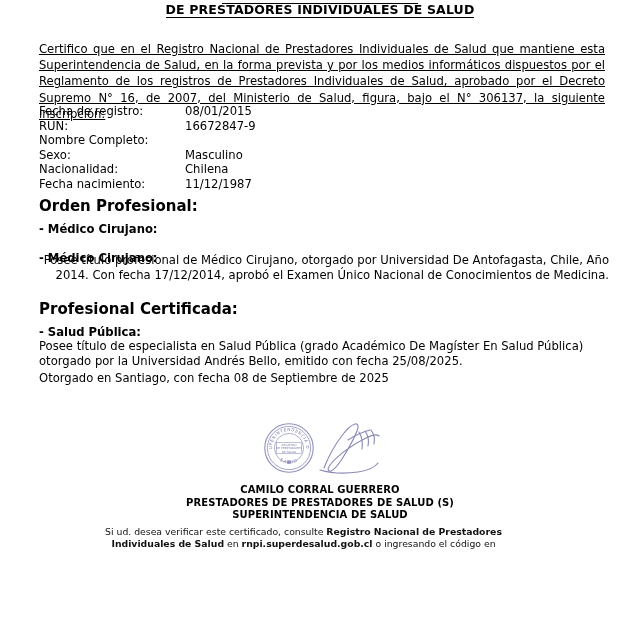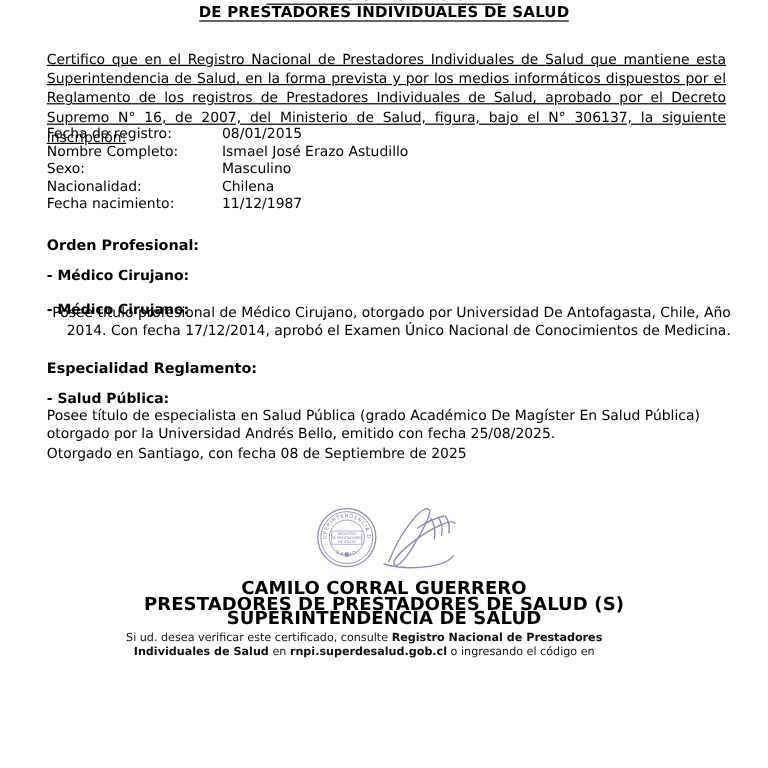--- a/index.html
+++ b/index.html
@@ -80,21 +80,21 @@
   .field-value {
     position: absolute;
     left: 146px;
     top: 0;
   }
 
   
   .section-heading {
     position: absolute;
     left: 39px;
-    font-size: 12px;
+    font-size: 15px;
     font-weight: bold;
     white-space: nowrap;
   }
   .sub-heading {
     position: absolute;
     left: 39px;
     font-size: 11.6px;
     font-weight: bold;
     white-space: nowrap;
   }
@@ -144,21 +144,21 @@
   }
   .signature svg { display: block; }
 
   
   .signblock {
     position: absolute;
     left: 0;
     top: 484px;
     width: 640px;
     text-align: center;
-    font-size: 15px;
+    font-size: 10px;
     font-weight: bold;
     line-height: 12.6px;
     letter-spacing: 0.1px;
   }
 
   
   .footer {
     position: absolute;
     left: 0;
     top: 526px;
@@ -183,22 +183,25 @@
   <div class="intro">
     <p>Certifico que en el Registro Nacional de Prestadores Individuales de Salud que mantiene esta Superintendencia de Salud, en la forma prevista y por los medios informáticos dispuestos por el Reglamento de los registros de Prestadores Individuales de Salud, aprobado por el Decreto Supremo N° 16, de 2007, del Ministerio de Salud, figura, bajo el N° 306137, la siguiente inscripción:</p>
   </div>
 
   <div class="fields">
     <div class="field-row">
       <span class="field-label">Fecha de registro:</span>
       <span class="field-value">08/01/2015</span>
     </div>
     <div class="field-row">
+      <span class="field-label">RUN:</span>
+      <span class="field-value">16672847-9</span>
+    </div>
+    <div class="field-row">
       <span class="field-label">Nombre Completo:</span>
-      <span class="field-value">Ismael José Erazo Astudillo</span>
     </div>
     <div class="field-row">
       <span class="field-label">Sexo:</span>
       <span class="field-value">Masculino</span>
     </div>
     <div class="field-row">
       <span class="field-label">Nacionalidad:</span>
       <span class="field-value">Chilena</span>
     </div>
     <div class="field-row">
@@ -209,21 +212,21 @@
 
   <div class="section-heading" id="orden-heading">Orden Profesional:</div>
 
   <div class="sub-heading" id="mc1-heading">- Médico Cirujano:</div>
 
   <div class="sub-heading" id="mc2-heading">- Médico Cirujano:</div>
   <div class="body-text" id="mc2-body">
     <p>Posee título profesional de Médico Cirujano, otorgado por Universidad De Antofagasta, Chile, Año 2014. Con fecha 17/12/2014, aprobó el Examen Único Nacional de Conocimientos de Medicina.</p>
   </div>
 
-  <div class="section-heading" id="esp-heading">Especialidad Reglamento:</div>
+  <div class="section-heading" id="esp-heading">Profesional Certificada:</div>
 
   <div class="sub-heading" id="sp-heading">- Salud Pública:</div>
   <div class="body-text" id="sp-body">
     <p>Posee título de especialista en Salud Pública (grado Académico De Magíster En Salud Pública) otorgado por la Universidad Andrés Bello, emitido con fecha 25/08/2025.</p>
   </div>
 
   <div class="body-text" id="otorgado">
     <p>Otorgado en Santiago, con fecha 08 de Septiembre de 2025</p>
   </div>
 

